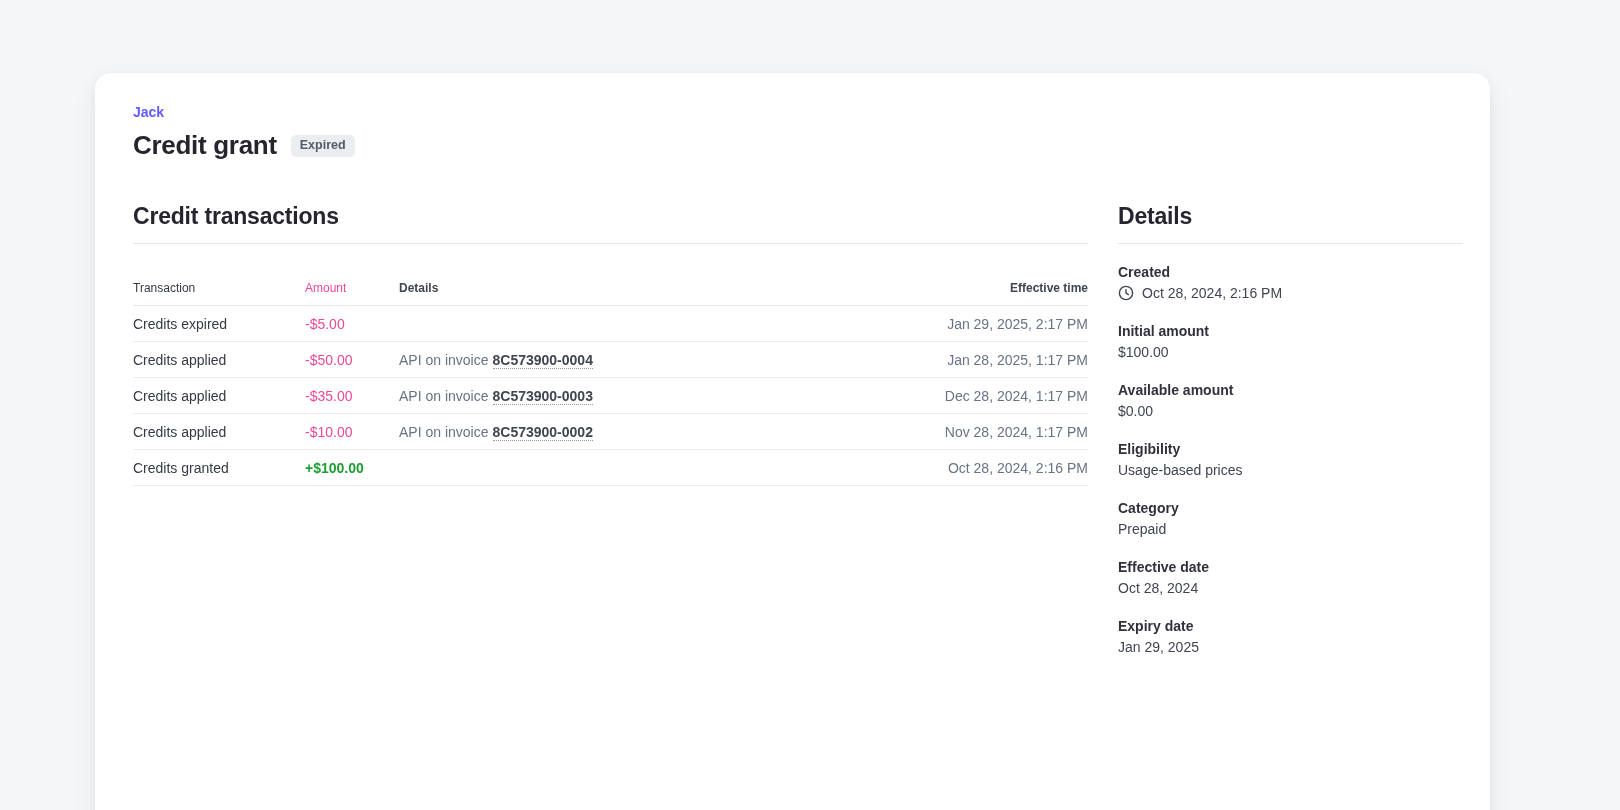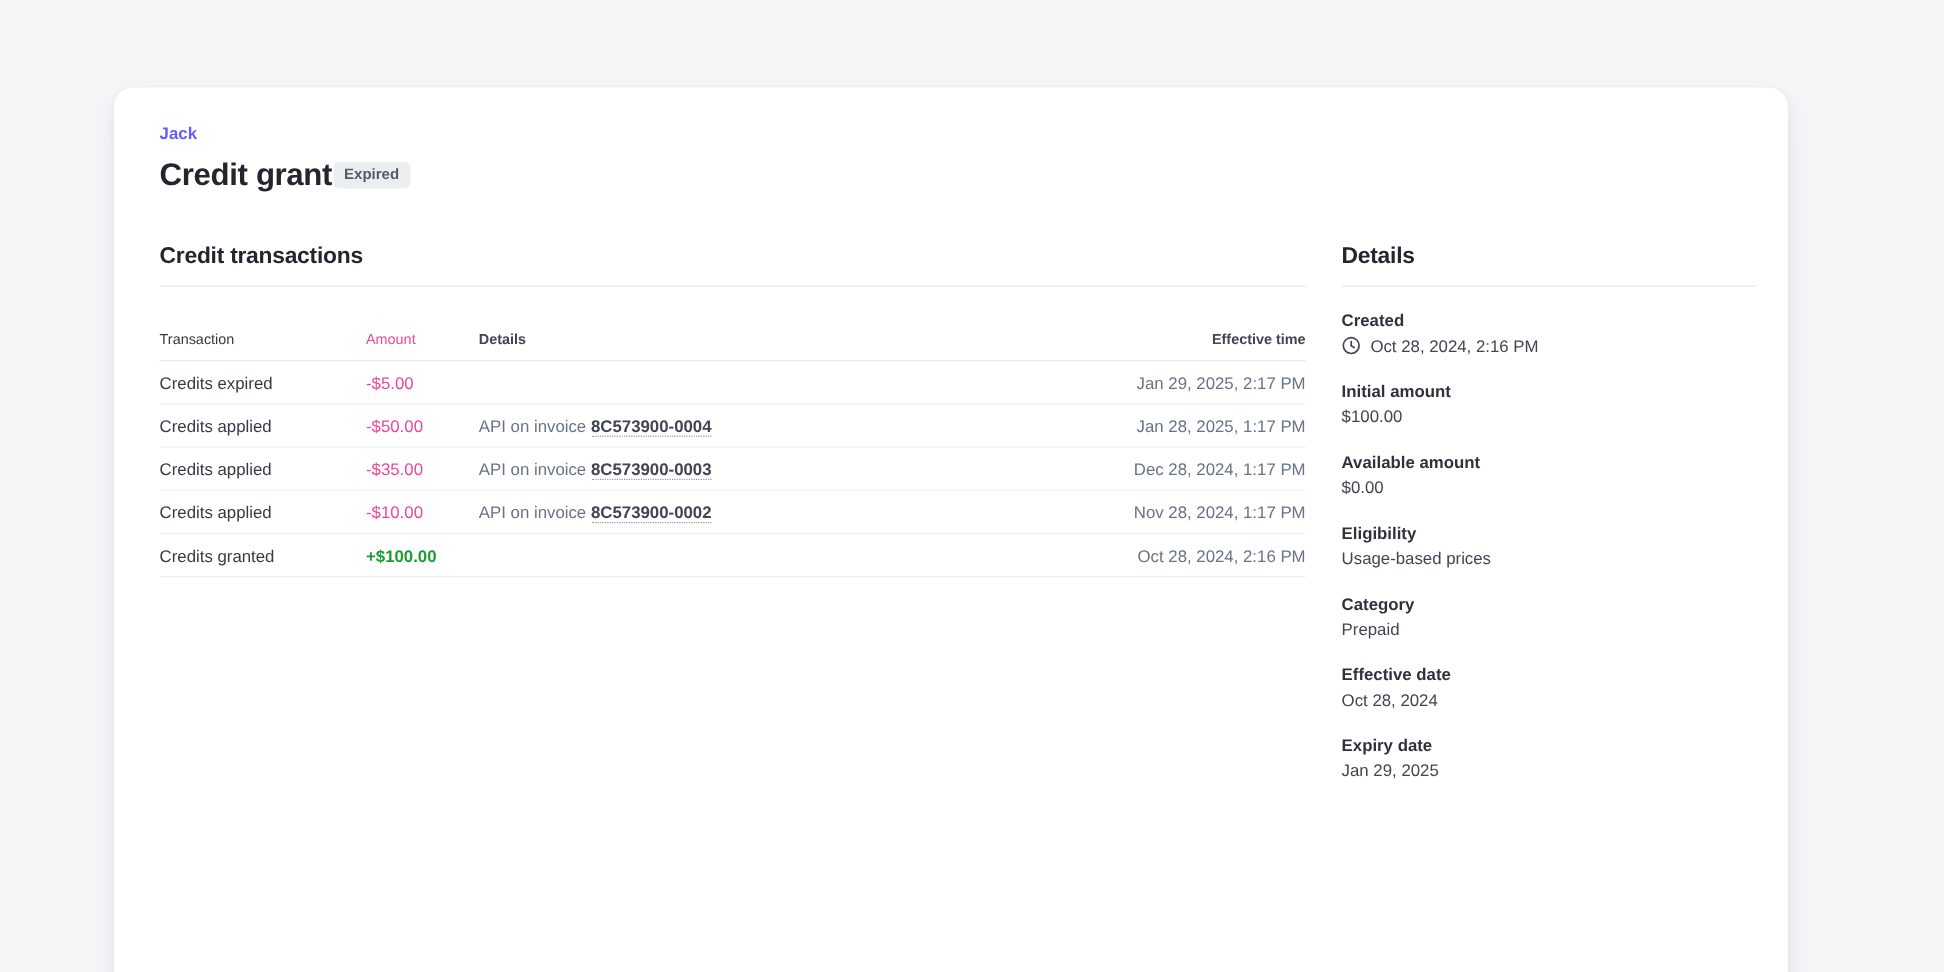--- a/index.html
+++ b/index.html
@@ -23,21 +23,21 @@
     font-size: 14px;
     font-weight: 700;
     color: #635bff;
     cursor: pointer;
     display: inline-block;
   }
   .title-row {
     display: flex;
     align-items: center;
     margin-top: 9px;
-    gap: 1px;
+    gap: 14px;
   }
   .page-title {
     font-size: 26px;
     font-weight: 700;
     color: #24252e;
     letter-spacing: -0.3px;
   }
   .badge {
     background: #ebeef1;
     color: #545a69;
@@ -48,21 +48,21 @@
     line-height: 1.2;
   }
   .content {
     display: flex;
     margin-top: 42px;
     gap: 30px;
   }
   .main-col { width: 955px; }
   .side-col { width: 345px; }
   .section-title {
-    font-size: 19px;
+    font-size: 23px;
     font-weight: 700;
     color: #24252e;
     letter-spacing: -0.2px;
   }
   .section-divider {
     height: 1px;
     background: #e3e8ee;
     margin-top: 13px;
   }
   

